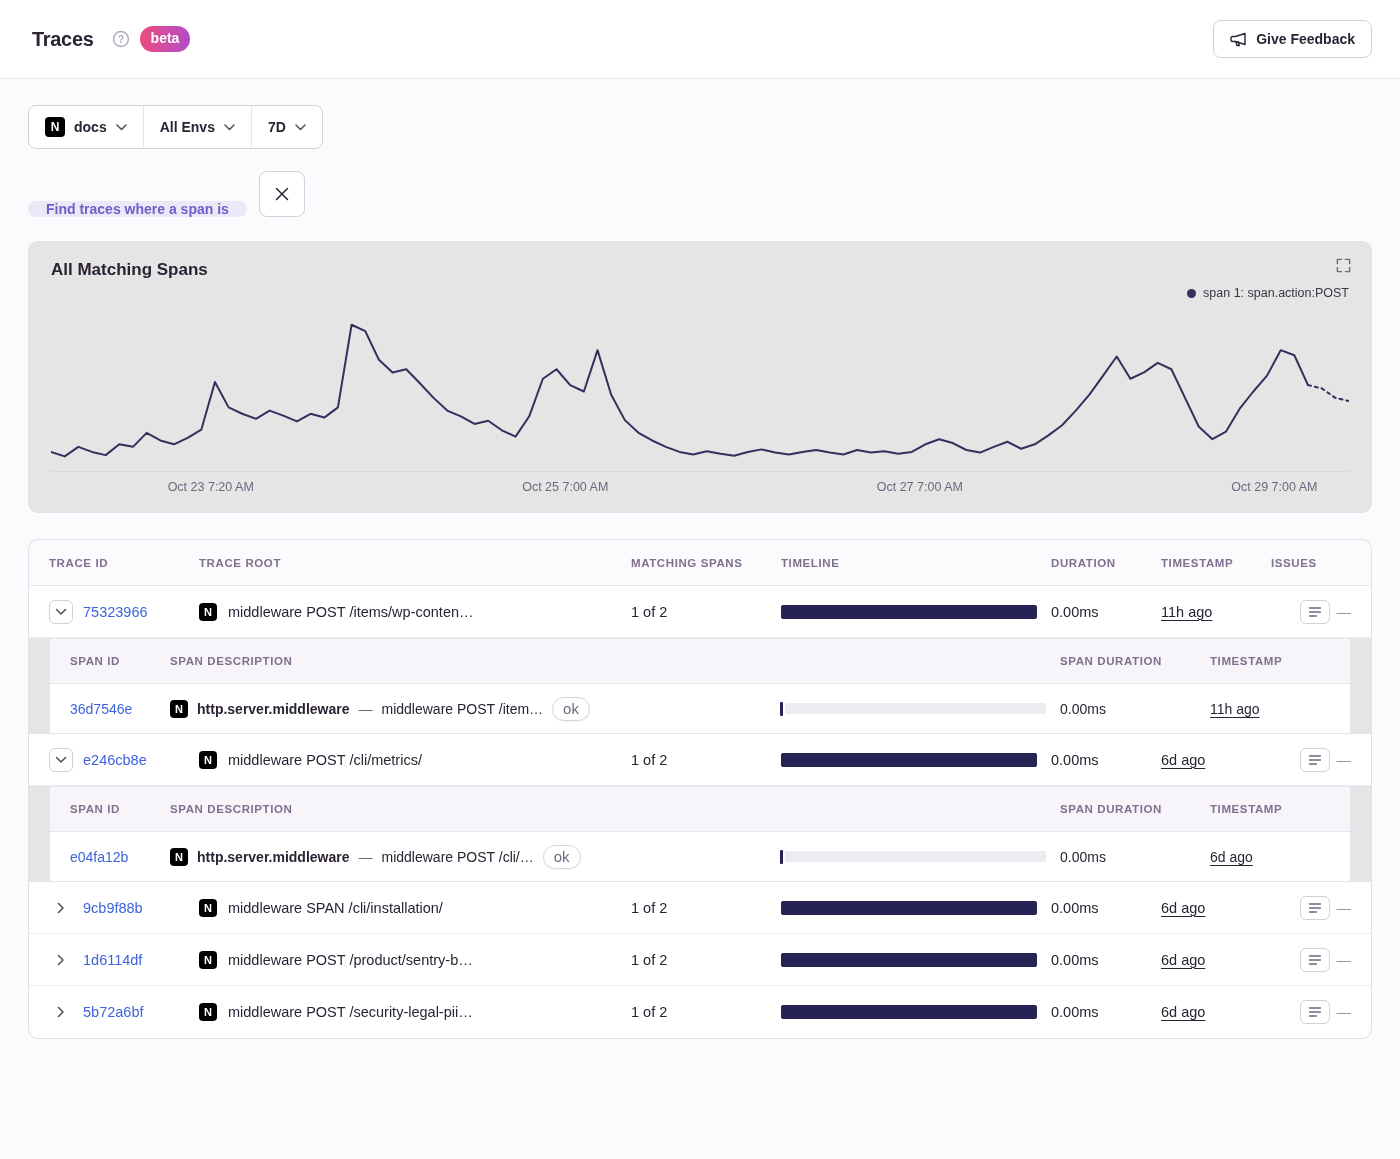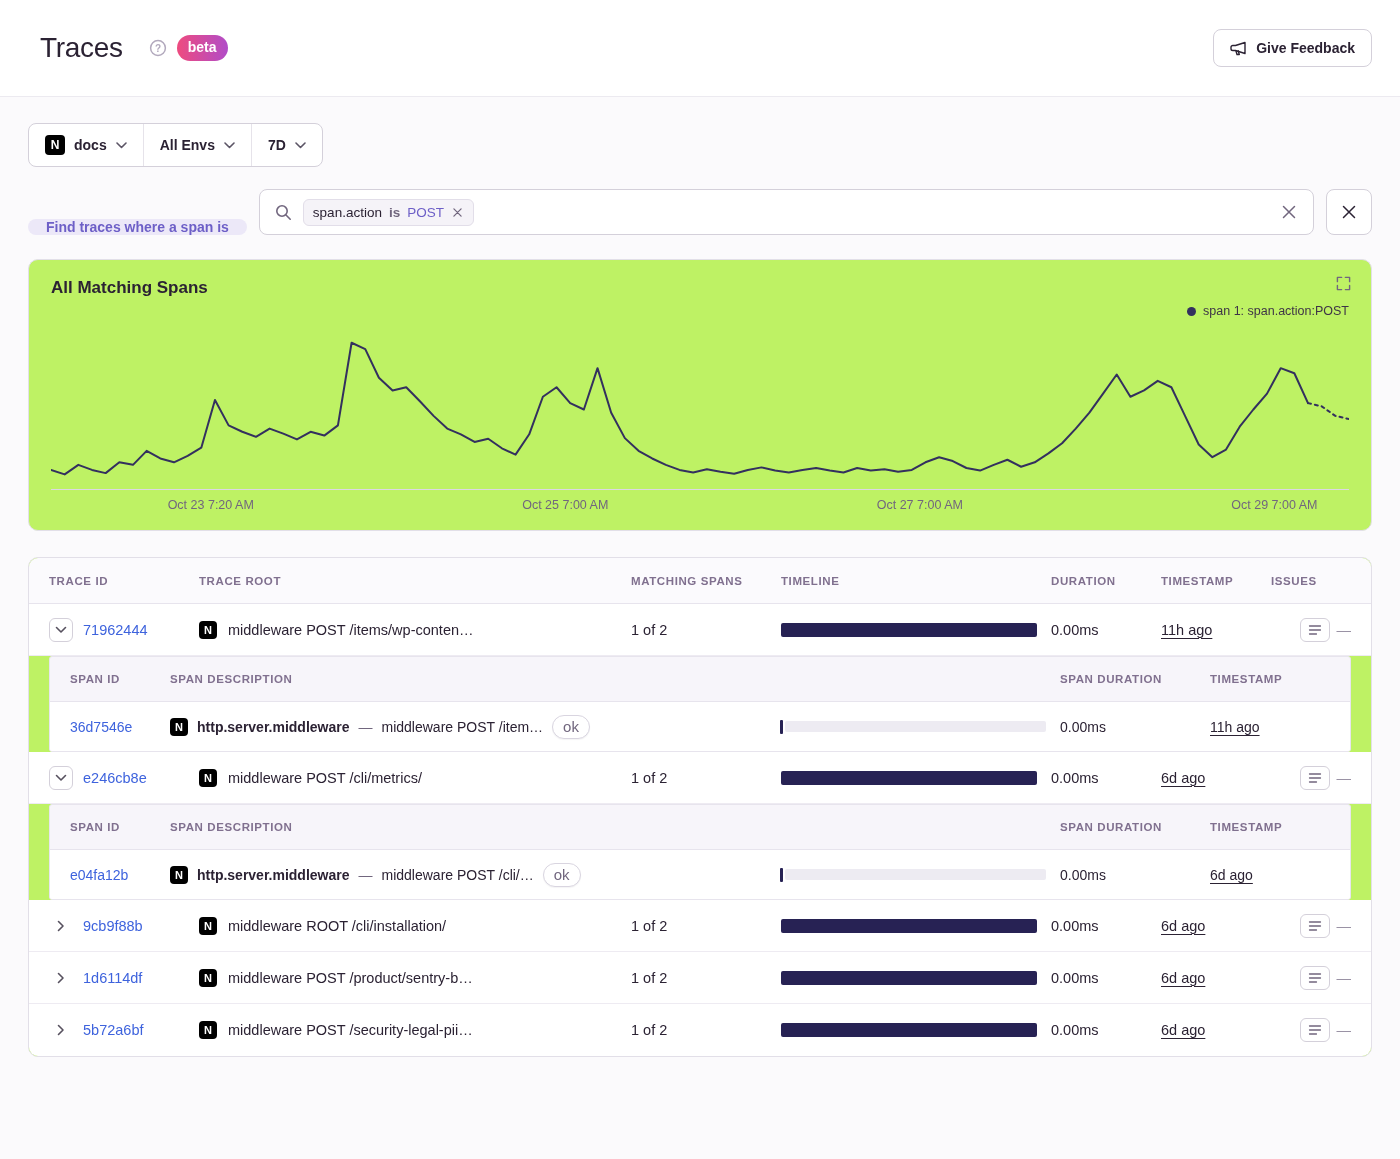--- a/index.html
+++ b/index.html
@@ -10,21 +10,21 @@
   html,body{margin:0;padding:0;}
   body{
     background:#fbfafc; color:var(--text);
     font-family:"Liberation Sans","DejaVu Sans",sans-serif;
     min-width:1400px; font-size:14px;
   }
   svg{display:block;}
 
   
   .app-header{background:#fff;border-bottom:1px solid #eceaf0;padding:20px 28px;display:flex;align-items:center;gap:10px;}
-  .page-title{font-size:28px;font-weight:400;letter-spacing:-.3px;margin:12px;}
+  .page-title{font-size:20px;font-weight:700;letter-spacing:-.3px;margin:4px;}
   .help-icon{display:flex;margin-left:4px;cursor:pointer;}
   .beta-badge{background:linear-gradient(90deg,var(--badge-start,#ee4b7f),var(--badge-end,#b14cc8));color:#fff;font-size:14px;font-weight:700;padding:3px 11px;border-radius:20px;line-height:1.4;}
   .spacer{flex:1;}
   .btn{display:inline-flex;align-items:center;gap:9px;background:#fff;border:1px solid var(--border);border-radius:8px;padding:10px 16px;font-weight:600;font-size:14px;color:var(--text);cursor:pointer;font-family:inherit;}
 
   
   .content{padding:26px 28px 40px;}
 
   .seg{display:inline-flex;background:#fff;border:1px solid var(--border);border-radius:8px;overflow:hidden;}
   .seg-item{display:flex;align-items:center;gap:9px;padding:11px 16px;font-weight:600;font-size:14px;cursor:pointer;border-left:1px solid #e6e3ea;}
@@ -38,21 +38,21 @@
   .find-pill{background:var(--accent-bg);color:var(--accent);font-weight:600;border-radius:8px;padding:0 18px;display:flex;align-items:center;font-size:14px;cursor:default;}
   .search-box{flex:1;background:#fff;border:1px solid var(--border);border-radius:8px;display:flex;align-items:center;gap:11px;padding:0 15px;height:46px;}
   .token{display:inline-flex;align-items:center;gap:7px;background:#f5f3f8;border:1px solid #e2dee9;border-radius:6px;padding:5px 9px;font-size:13.5px;}
   .token .k{color:var(--text);} .token .op{color:var(--muted);} .token .v{color:var(--accent);}
   .icon-btn{background:none;border:none;padding:2px;display:flex;color:var(--muted);cursor:pointer;}
   .search-clear{margin-left:auto;}
   .close-sq{width:46px;height:46px;border:1px solid var(--border);border-radius:8px;background:#fff;display:flex;align-items:center;justify-content:center;cursor:pointer;color:var(--text);}
   .add-span{margin-top:18px;}
 
   
-  .panel{background:#bef264;border:1px solid var(--panel-border);border-radius:10px;margin-top:24px;position:relative;}
+  .panel{background:#e5e5e5;border:1px solid var(--panel-border);border-radius:10px;margin-top:24px;position:relative;}
 
   .chart-panel{padding:18px 22px 12px;}
   .chart-title{font-size:17px;font-weight:700;}
   .fullscreen-btn{position:absolute;right:16px;top:12px;color:var(--muted);background:none;border:none;cursor:pointer;padding:4px;}
   .legend{position:absolute;right:22px;top:44px;display:flex;align-items:center;gap:7px;font-size:12.5px;color:#3e3446;cursor:pointer;}
   .legend-dot{width:9px;height:9px;border-radius:50%;background:var(--series);flex:none;}
 
   .chart-wrap{display:flex;margin-top:32px;}
   .y-axis{display:flex;flex-direction:column;justify-content:space-between;align-items:flex-end;width:54px;padding-right:10px;height:160px;font-size:12.5px;color:var(--muted);}
   .y-tick{height:0;display:flex;align-items:center;white-space:nowrap;}
@@ -150,43 +150,20 @@
           <svg width="11" height="7" viewBox="0 0 11 7" fill="none">
             <path d="M1 1l4.5 4.5L10 1" stroke="currentColor" stroke-width="1.6" stroke-linecap="round" stroke-linejoin="round"></path>
           </svg>
         </span>
     </div>
   </div>
 
   
   <div class="search-row">
     <div class="find-pill">Find traces where a span is</div>
-    <div class="search-box">
-      <span>
-        <svg width="17" height="17" viewBox="0 0 17 17">
-            <circle cx="7" cy="7" r="5.2" stroke="#71667e" stroke-width="1.6" fill="none"></circle>
-            <path d="M11 11l4.2 4.2" stroke="#71667e" stroke-width="1.6" stroke-linecap="round"></path>
-          </svg>
-      </span>
-      <span class="token">
-        <span class="k">span.action</span>
-        <span class="op">is</span>
-        <span class="v">POST</span>
-        <button class="icon-btn">
-            <svg width="9" height="9" viewBox="0 0 10 10">
-              <path d="M1 1l8 8M9 1l-8 8" stroke="currentColor" stroke-width="1.4" stroke-linecap="round"></path>
-            </svg>
-          </button>
-      </span>
-      <button class="icon-btn search-clear">
-        <svg width="14" height="14" viewBox="0 0 14 14">
-            <path d="M1.5 1.5l11 11M12.5 1.5l-11 11" stroke="currentColor" stroke-width="1.5" stroke-linecap="round"></path>
-          </svg>
-      </button>
-    </div>
     <button class="close-sq">
       <span>
           <svg width="14" height="14" viewBox="0 0 14 14">
             <path d="M1.5 1.5l11 11M12.5 1.5l-11 11" stroke="currentColor" stroke-width="1.5" stroke-linecap="round"></path>
           </svg>
         </span>
     </button>
   </div>
 
 
@@ -233,21 +210,21 @@
       <div class="th right">ISSUES</div>
     </div>
     <div>
   <div class="trow">
     <div class="cell id-cell">
       <button class="chev-btn open">
               <svg width="12" height="8" viewBox="0 0 12 8" fill="none">
                 <path d="M1.5 1.5L6 6l4.5-4.5" stroke="currentColor" stroke-width="1.6" stroke-linecap="round" stroke-linejoin="round"></path>
               </svg>
             </button>
-      <a class="trace-link">71962444</a>
+      <a class="trace-link">75323966</a>
     </div>
     <div class="cell root-cell">
       <span class="n-badge sm">N</span>
       <span class="root-text">middleware POST /items/wp-conten…</span>
     </div>
     <div class="cell right">1 of 2</div>
     <div class="cell tl-cell">
             <div class="tl-bar"></div>
           </div>
     <div class="cell right">0.00ms</div>
@@ -345,21 +322,21 @@
     <div class="cell id-cell">
       <button class="chev-btn closed">
               <svg width="8" height="12" viewBox="0 0 8 12" fill="none">
                 <path d="M1.5 1.5L6 6l-4.5 4.5" stroke="currentColor" stroke-width="1.6" stroke-linecap="round" stroke-linejoin="round"></path>
               </svg>
             </button>
       <a class="trace-link">9cb9f88b</a>
     </div>
     <div class="cell root-cell">
       <span class="n-badge sm">N</span>
-      <span class="root-text">middleware ROOT /cli/installation/</span>
+      <span class="root-text">middleware SPAN /cli/installation/</span>
     </div>
     <div class="cell right">1 of 2</div>
     <div class="cell tl-cell">
             <div class="tl-bar"></div>
           </div>
     <div class="cell right">0.00ms</div>
     <div class="cell right"><span class="ts">6d ago</span></div>
     <div class="cell issues-cell">
       <span class="issues-box">
         <svg width="14" height="12" viewBox="0 0 14 12" stroke="currentColor" stroke-width="1.3" fill="none" stroke-linecap="round">

